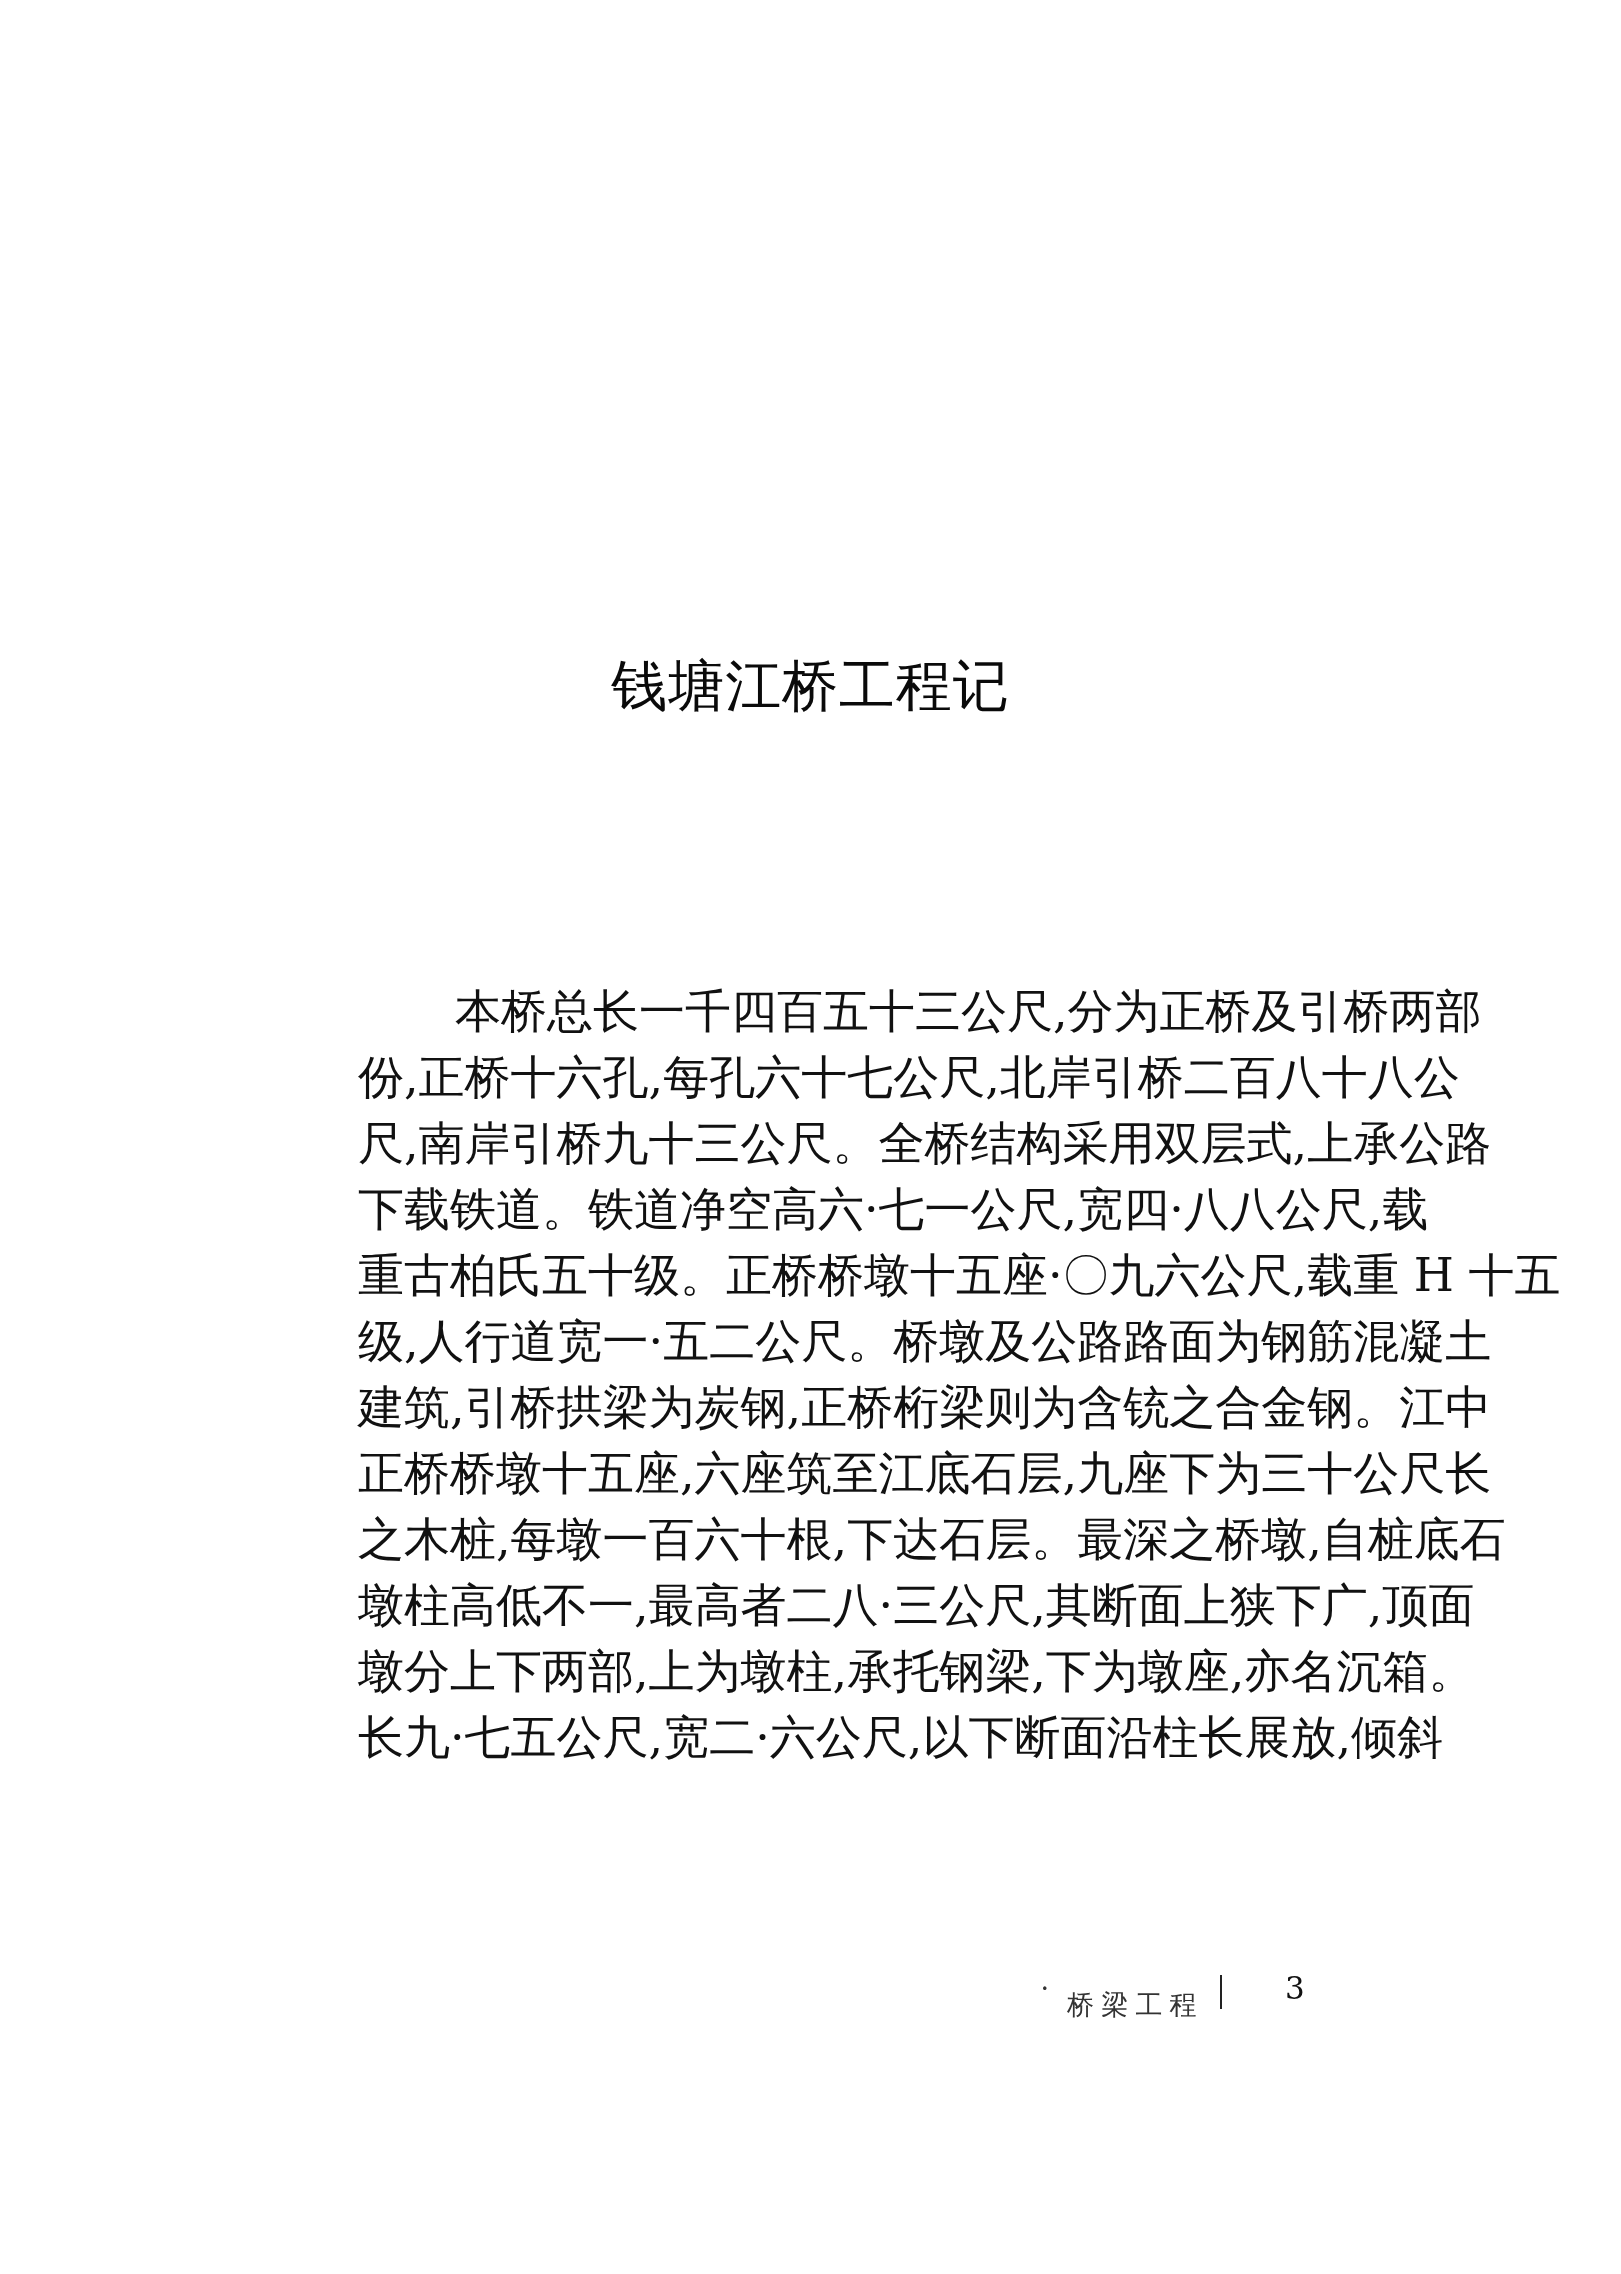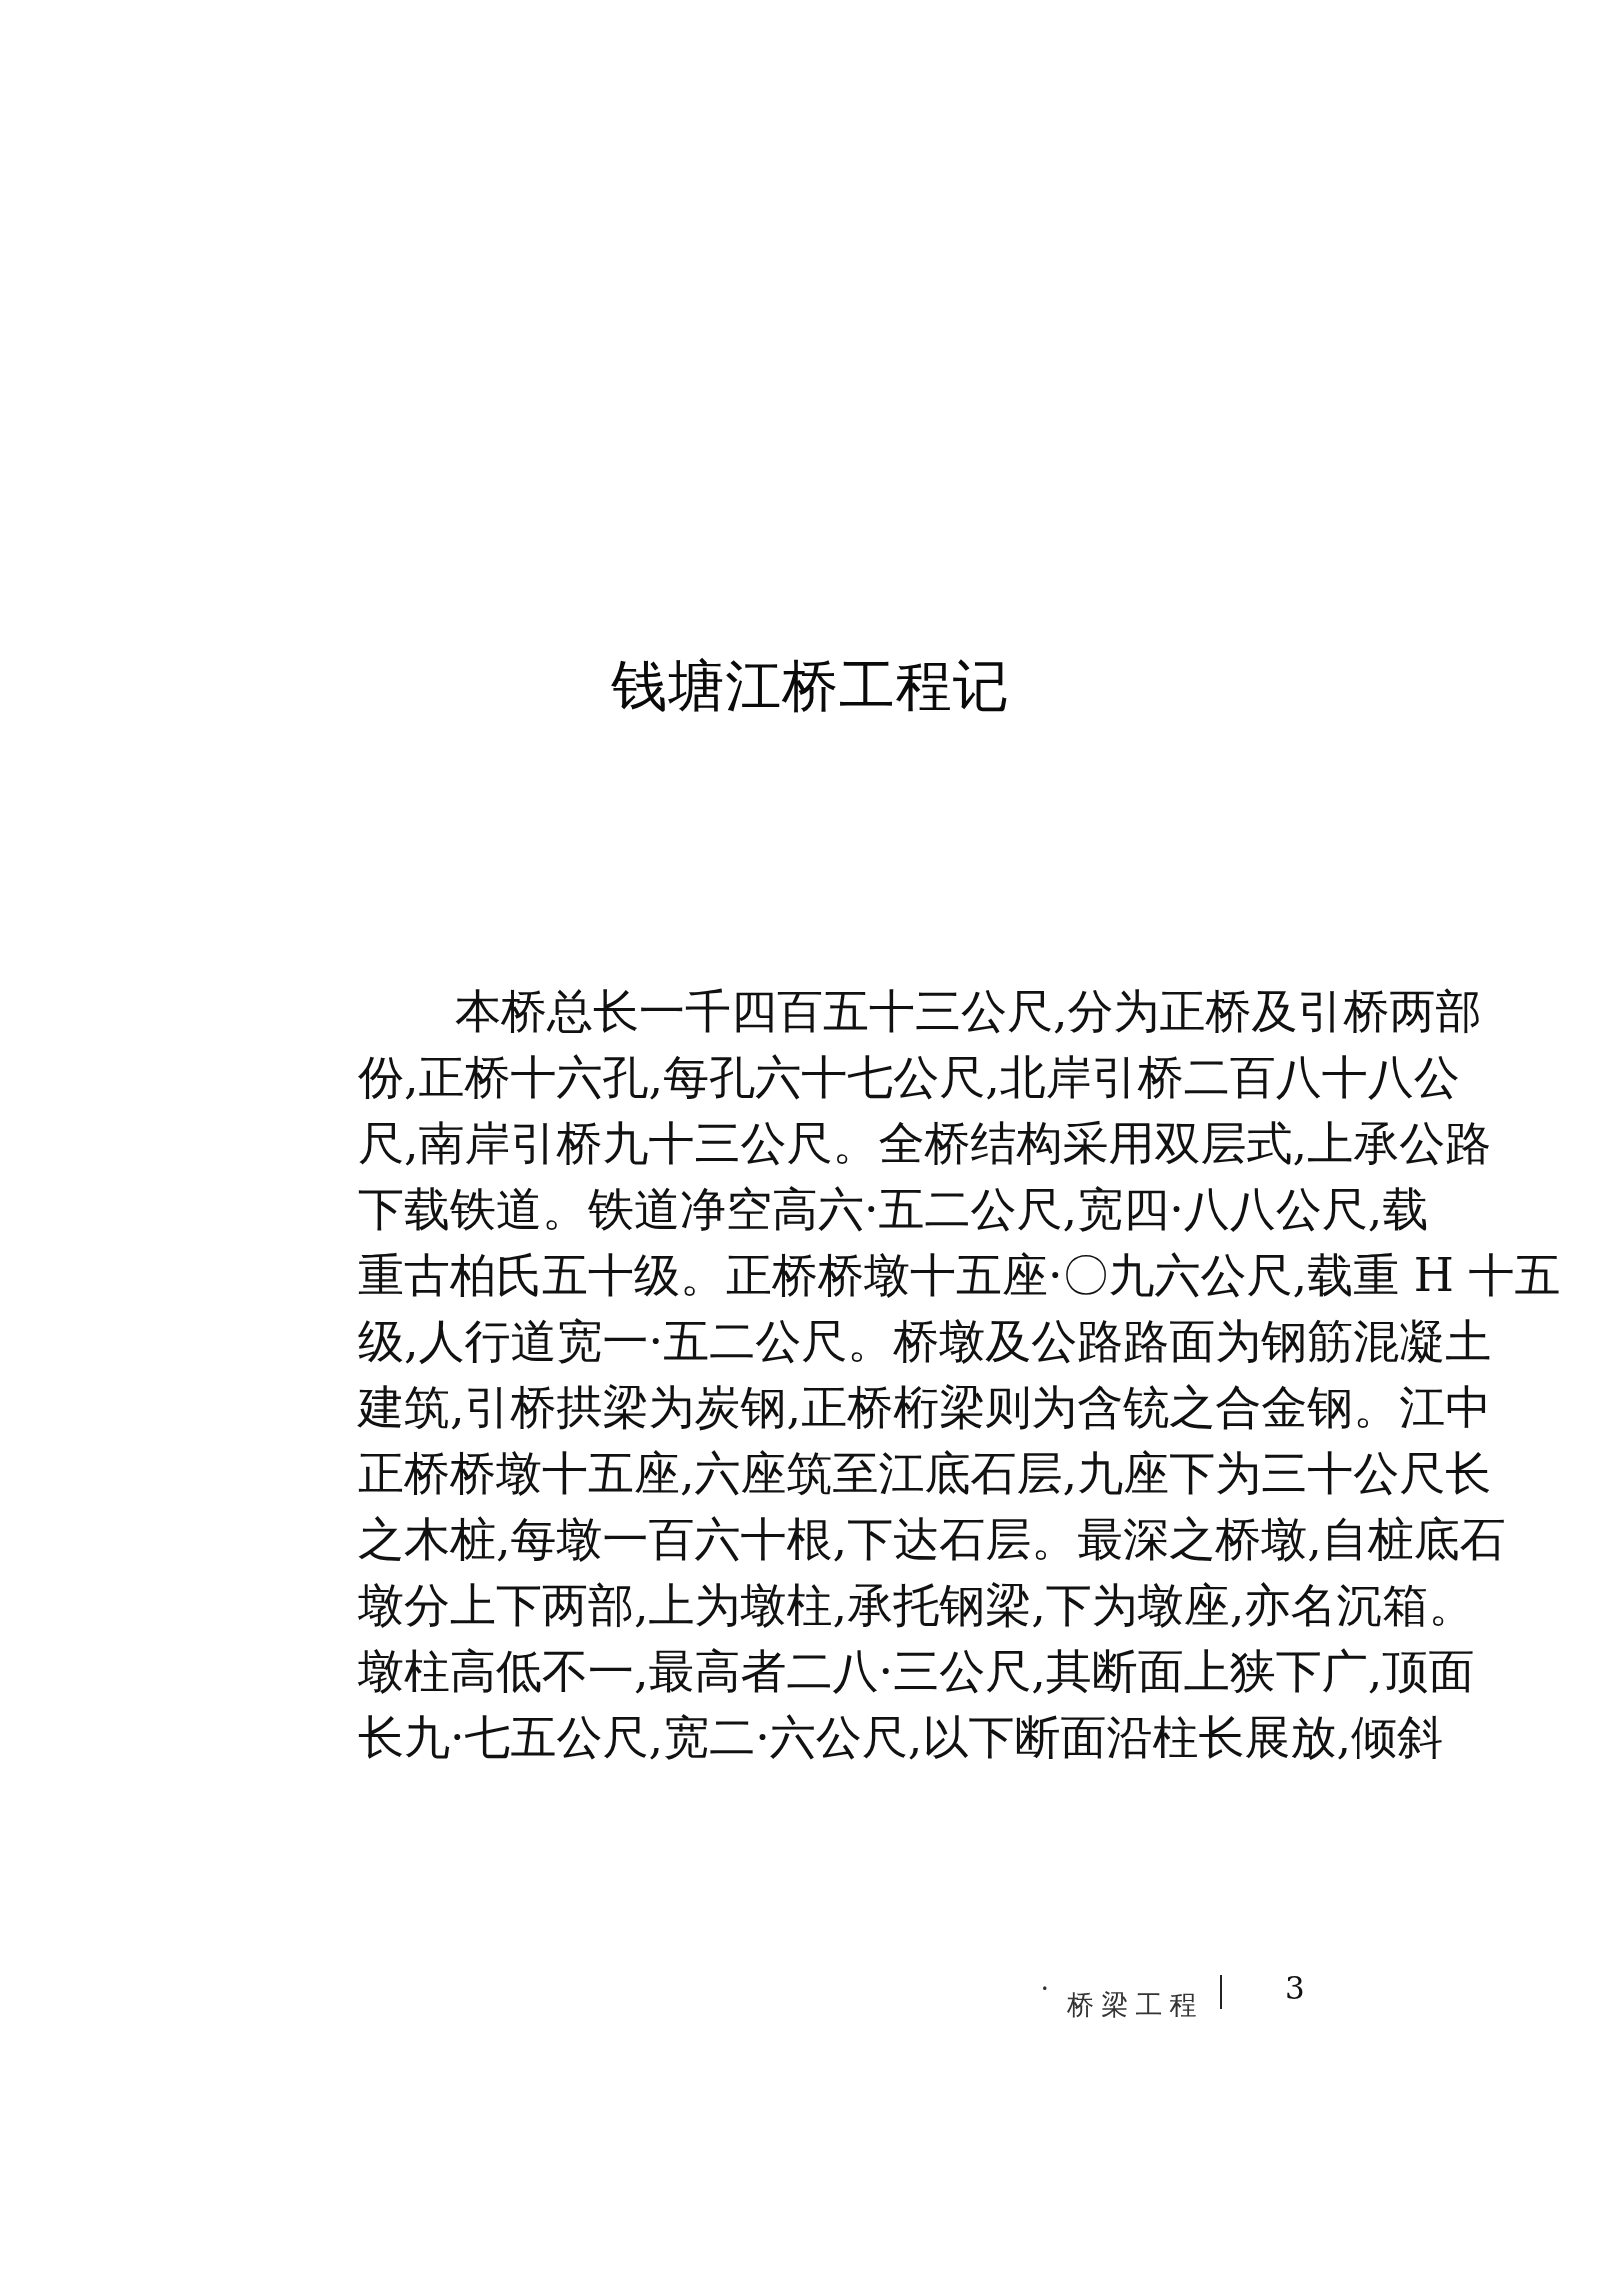--- a/index.html
+++ b/index.html
@@ -21,28 +21,28 @@
 </head>
 <body>
 
 <div>
   <div class="title">钱塘江桥工程记</div>
 
   <div class="body-text">
     <span class="line first">本桥总长一千四百五十三公尺,分为正桥及引桥两部</span>
     <span class="line">份,正桥十六孔,每孔六十七公尺,北岸引桥二百八十八公</span>
     <span class="line">尺,南岸引桥九十三公尺。全桥结构采用双层式,上承公路</span>
-    <span class="line">下载铁道。铁道净空高六·五二公尺,宽四·八八公尺,载</span>
+    <span class="line">下载铁道。铁道净空高六·七一公尺,宽四·八八公尺,载</span>
     <span class="line">重古柏氏五十级。正桥桥墩十五座·〇九六公尺,载重 H 十五</span>
     <span class="line">级,人行道宽一·五二公尺。桥墩及公路路面为钢筋混凝土</span>
     <span class="line">建筑,引桥拱梁为炭钢,正桥桁梁则为含铳之合金钢。江中</span>
     <span class="line">正桥桥墩十五座,六座筑至江底石层,九座下为三十公尺长</span>
     <span class="line">之木桩,每墩一百六十根,下达石层。最深之桥墩,自桩底石</span>
+    <span class="line">墩柱高低不一,最高者二八·三公尺,其断面上狭下广,顶面</span>
     <span class="line">墩分上下两部,上为墩柱,承托钢梁,下为墩座,亦名沉箱。</span>
-    <span class="line">墩柱高低不一,最高者二八·三公尺,其断面上狭下广,顶面</span>
     <span class="line">长九·七五公尺,宽二·六公尺,以下断面沿柱长展放,倾斜</span>
   </div>
 
   <div class="footer">
     <span class="dot">·</span>
     <span class="section">桥梁工程</span>
     <span class="bar"></span>
     <span class="page">3</span>
   </div>
 </div>

